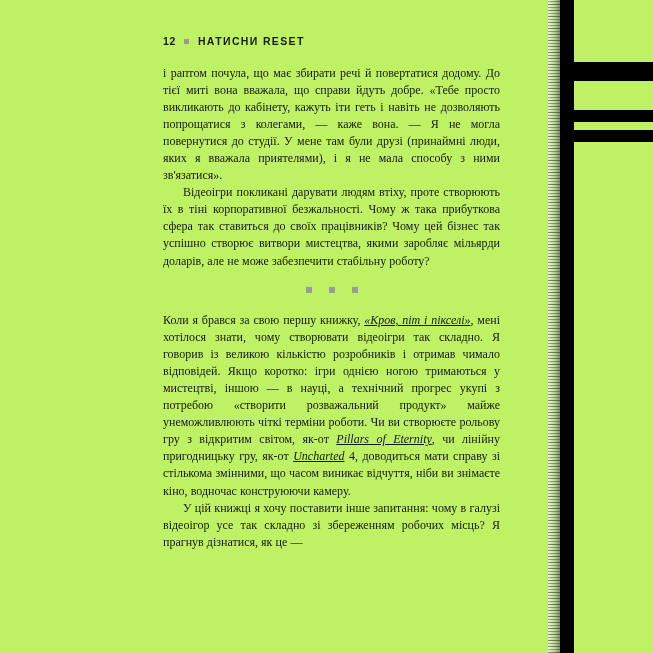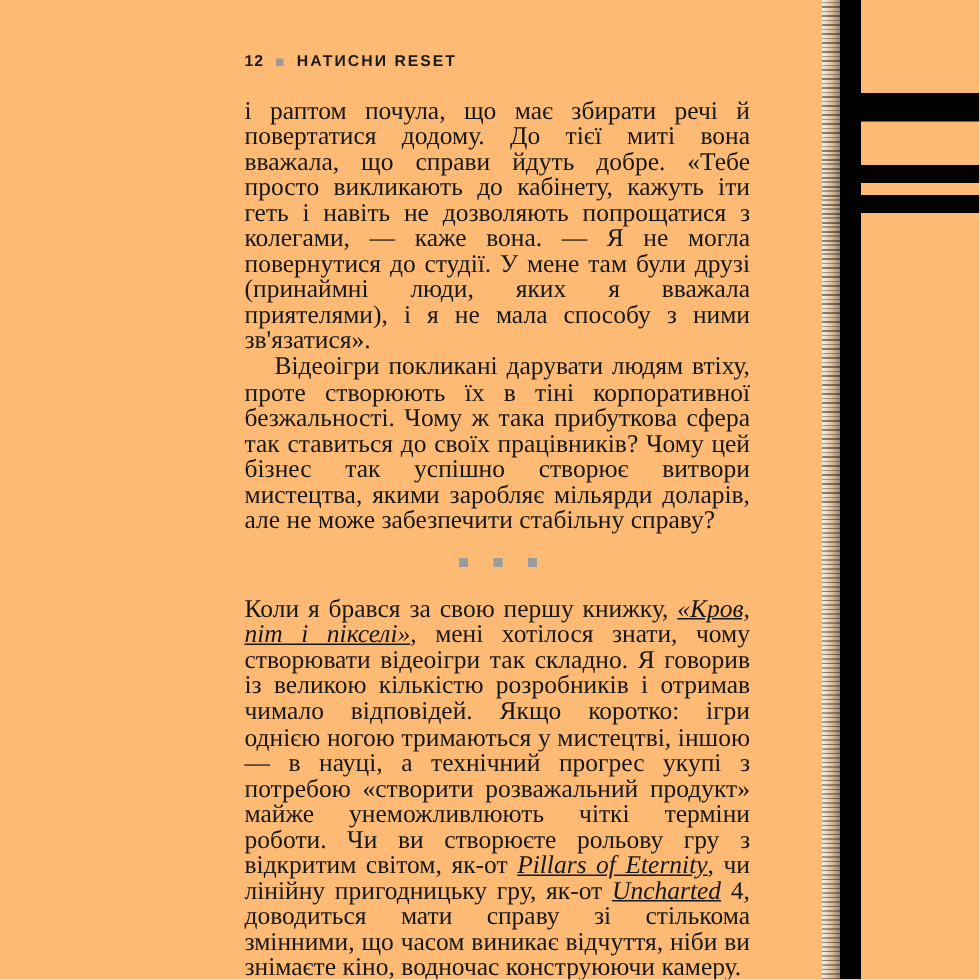--- a/index.html
+++ b/index.html
@@ -5,21 +5,21 @@
   html, body {
     margin: 0;
     padding: 0;
     background: #ffffff;
   }
 
   #page {
     position: relative;
     width: 653px;
     height: 653px;
-    background: #fdba74;
+    background: #bef264;
     overflow: hidden;
     font-family: "Liberation Serif", "DejaVu Serif", serif;
   }
 
   
   #page-body {
     position: absolute;
     left: 163px;
     top: 36px;
     width: 337px;
@@ -44,21 +44,21 @@
     display: inline-block;
     width: 5px;
     height: 5px;
     background: #9a9a9a;
     margin: 0 9px 0 8px;
     flex: none;
   }
 
   p.para {
     margin: 0;
-    font-size: 17px;
+    font-size: 12px;
     line-height: 17.1px;
     color: #16171a;
     text-align: justify;
     text-justify: inter-word;
     hyphens: manual;
     -webkit-hyphens: manual;
     word-spacing: 0.1px;
   }
   p.para.indent {
     text-indent: 20px;
@@ -136,30 +136,31 @@
   <div id="page-body">
 
     <div class="running-head">
       <span class="folio">12</span>
       <span class="head-bullet"></span>
       <span>НАТИСНИ RESET</span>
     </div>
 
     <p class="para" id="p1">і раптом почула, що має збирати речі й повертатися додому. До тієї миті вона вважала, що справи йдуть добре. «Тебе просто викликають до кабінету, кажуть іти геть і навіть не дозволяють попрощатися з колегами, — каже вона. — Я не могла повернутися до студії. У мене там були друзі (принаймні люди, яких я вважала приятелями), і я не мала способу з ними зв'язатися».</p>
 
-    <p class="para indent" id="p2">Відеоігри покликані дарувати людям втіху, проте створюють їх в тіні корпоративної безжальності. Чому ж така прибуткова сфера так ставиться до своїх працівників? Чому цей бізнес так успішно створює витвори мистецтва, якими заробляє мільярди доларів, але не може забезпечити стабільну справу?</p>
+    <p class="para indent" id="p2">Відеоігри покликані дарувати людям втіху, проте створюють їх в тіні корпоративної безжальності. Чому ж така прибуткова сфера так ставиться до своїх працівників? Чому цей бізнес так успішно створює витвори мистецтва, якими заробляє мільярди доларів, але не може забезпечити стабільну роботу?</p>
 
     <div class="ornament">
       <span class="sq"></span>
       <span class="sq"></span>
       <span class="sq"></span>
     </div>
 
     <p class="para" id="p3"><span>Коли я брався за свою першу книжку, </span><span class="it">«Кров, піт і пікселі»</span><span>, мені хотілося знати, чому створювати відеоігри так складно. Я говорив із великою кількістю розробників і отримав чимало відповідей. Якщо коротко: ігри однією ногою тримаються у мистецтві, іншою — в науці, а технічний прогрес укупі з потребою «створити розважальний продукт» майже унеможливлюють чіткі терміни роботи. Чи ви створюєте рольову гру з відкритим світом, як-от </span><span class="it">Pillars of Eternity</span><span>, чи лінійну пригодницьку гру, як-от </span><span class="it">Uncharted</span><span> 4, доводиться мати справу зі стількома змінними, що часом виникає відчуття, ніби ви знімаєте кіно, водночас конструюючи камеру.</span></p>
 
+    <p class="para indent" id="p4"><span>У цій книжці я хочу поставити інше запитання: чому в галузі відеоігор усе так складно зі збереженням робочих місць? Я прагнув дізнатися, як це —</span></p>
 
   </div>
 
   <div id="gutter-noise"></div>
   <div id="spine-bar"></div>
   <div class="edge-bar" id="edge-bar-1"></div>
   <div class="edge-bar" id="edge-bar-2"></div>
   <div class="edge-bar" id="edge-bar-3"></div>
 
 </div>

